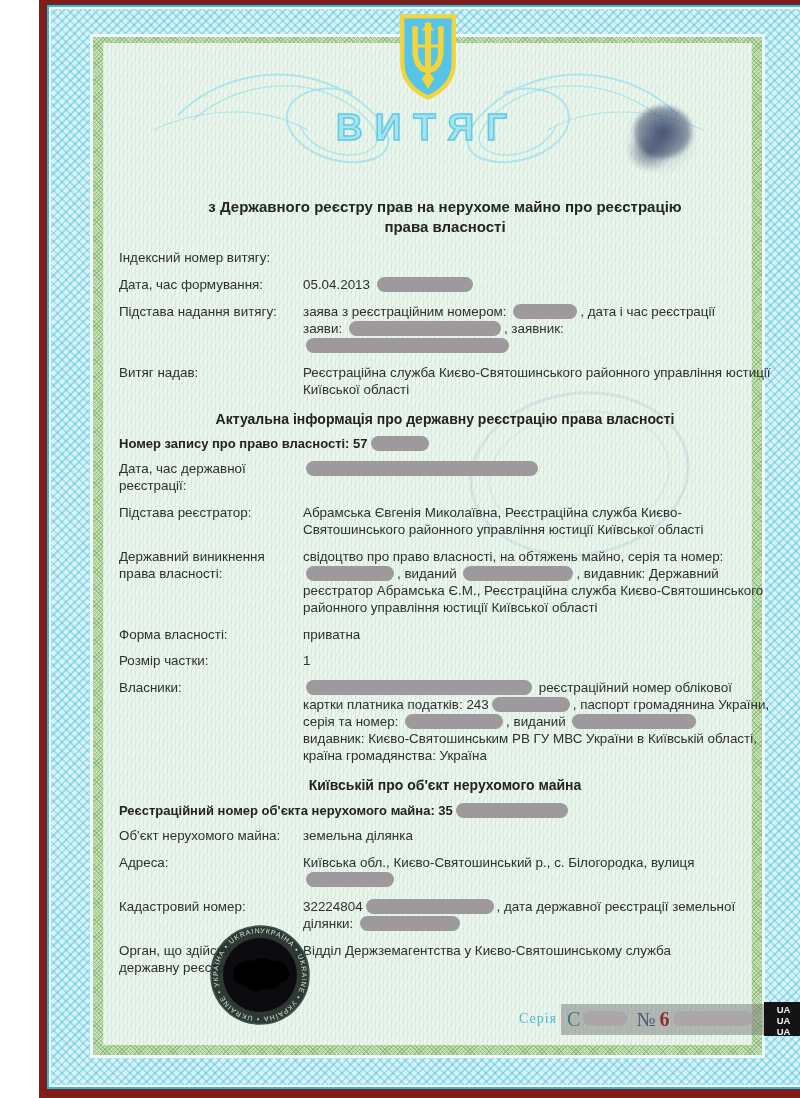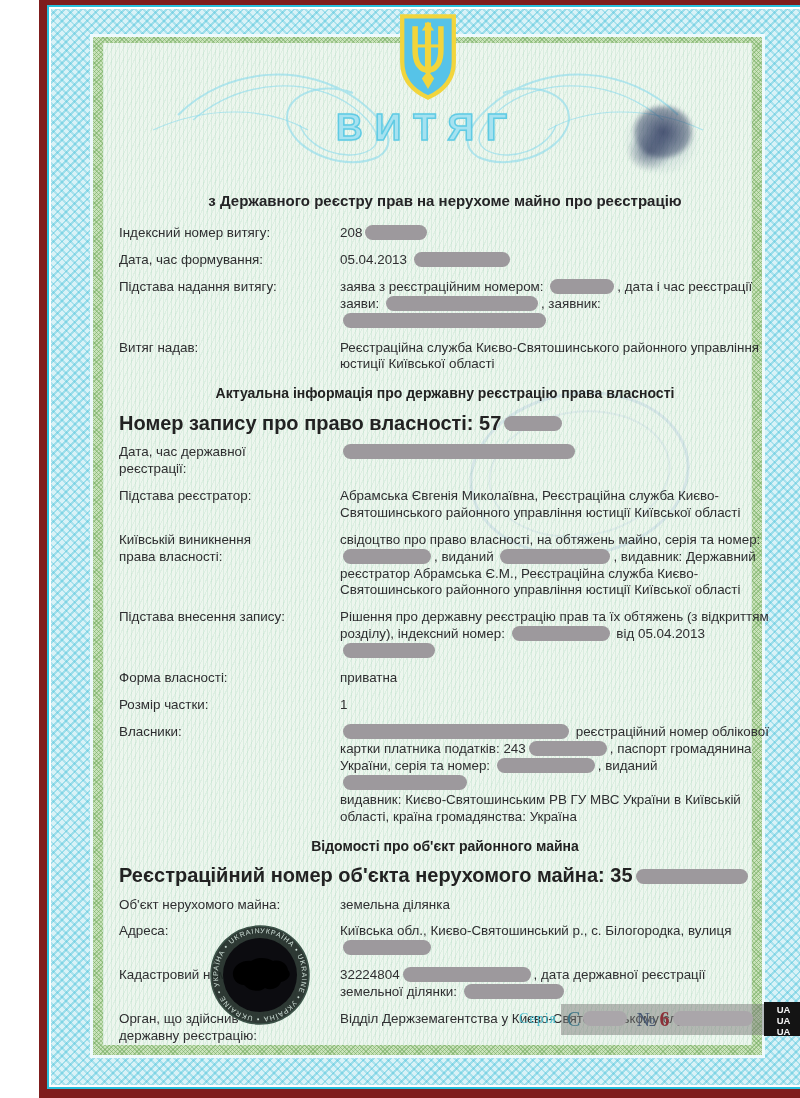--- a/index.html
+++ b/index.html
@@ -32,27 +32,27 @@
   .hologram{position:absolute;left:562px;top:83px;width:100px;height:100px;z-index:3;
        background:
         radial-gradient(ellipse 42% 38% at 52% 42%, rgba(38,48,88,.78), rgba(46,58,94,.45) 60%, transparent 75%),
         radial-gradient(ellipse 30% 26% at 38% 62%, rgba(40,52,90,.55), transparent 75%),
         radial-gradient(ellipse 48% 45% at 50% 50%, rgba(90,120,150,.35), transparent 80%);
        filter:blur(1.5px);border-radius:45% 55% 50% 48%;}
   .faint-stamp{position:absolute;left:420px;top:385px;width:215px;height:158px;z-index:1;
        border:3px solid rgba(105,150,205,.16);border-radius:50%;transform:rotate(-8deg);}
   .faint-stamp::after{content:"";position:absolute;inset:16px;border:2px solid rgba(105,150,205,.10);border-radius:50%;}
   
-  .content{position:absolute;left:70px;top:184px;width:652px;z-index:5;font-size:13.4px;line-height:1.26;}
+  .content{position:absolute;left:70px;top:190px;width:652px;z-index:5;font-size:13.4px;line-height:1.26;}
   .doc-title{text-align:center;font-weight:bold;font-size:15px;line-height:1.3;margin-bottom:14px;color:#242426;}
-  .row{display:grid;grid-template-columns:184px 1fr;margin-bottom:10px;gap:37px;}
+  .row{display:grid;grid-template-columns:184px 1fr;margin-bottom:10px;}
   .lbl{padding-right:14px;}
   .val{max-width:470px;}
   .sec-heading{text-align:center;font-weight:bold;font-size:14px;margin:12px 0 8px;color:#222;}
-  .lead{font-weight:bold;font-size:20px;margin:0 0 8px;color:#222;}
+  .lead{font-weight:bold;font-size:13px;margin:0 0 8px;color:#222;}
   .redact{display:inline-block;background:#9d999d;height:15px;border-radius:8px;
           vertical-align:middle;margin:0 3px 2px 3px;}
   
   .seal{position:absolute;left:160px;top:917px;z-index:6;}
   
   .serial{position:absolute;left:470px;top:995px;z-index:6;display:flex;align-items:center;
           font-family:"Liberation Serif", serif;}
   .serial-label{color:#49bccd;font-size:14px;margin-right:4px;letter-spacing:1px;}
   .serial-panel{display:flex;align-items:center;background:rgba(118,118,116,.48);
           height:31px;padding:0 8px 0 6px;}
@@ -97,25 +97,25 @@
     </svg>
 
     <div class="wm-title">ВИТЯГ</div>
 
     <div class="hologram"></div>
     <div class="faint-stamp"></div>
 
     <div class="content">
       <div class="doc-title">
         <div>з Державного реєстру прав на нерухоме майно про реєстрацію</div>
+        <div>права власності</div>
       </div>
       <div id="fields">
           <div class="row">
             <div class="lbl">Індексний номер витягу:</div>
-            <div class="val"><span>208</span><span class="redact" style="width: 62px;"></span></div>
           </div>
           <div class="row">
             <div class="lbl">Дата, час формування:</div>
             <div class="val"><span>05.04.2013 </span><span class="redact" style="width: 96px;"></span></div>
           </div>
           <div class="row">
             <div class="lbl">Підстава надання витягу:</div>
             <div class="val"><span>заява з реєстраційним номером: </span><span class="redact" style="width: 64px;"></span><span>, дата і час реєстрації</span><br><span>заяви: </span><span class="redact" style="width: 152px;"></span><span>, заявник: </span><span class="redact" style="width: 203px;"></span></div>
           </div>
           <div class="row">
@@ -126,40 +126,36 @@
           <div class="lead"><span>Номер запису про право власності: 57</span><span class="redact" style="width: 58px;"></span></div>
           <div class="row">
             <div class="lbl">Дата, час державної реєстрації:</div>
             <div class="val"><span class="redact" style="width: 232px;"></span></div>
           </div>
           <div class="row">
             <div class="lbl">Підстава реєстратор:</div>
             <div class="val"><span>Абрамська Євгенія Миколаївна, Реєстраційна служба Києво-Святошинського районного управління юстиції Київської області</span></div>
           </div>
           <div class="row">
-            <div class="lbl">Київській виникнення права власності:</div>
+            <div class="lbl">Державний виникнення права власності:</div>
             <div class="val"><span>свідоцтво про право власності, на обтяжень майно, серія та номер: </span><span class="redact" style="width: 88px;"></span><span>, виданий </span><span class="redact" style="width: 110px;"></span><span>, видавник: Державний реєстратор Абрамська Є.М., Реєстраційна служба Києво-Святошинського районного управління юстиції Київської області</span></div>
-          </div>
-          <div class="row">
-            <div class="lbl">Підстава внесення запису:</div>
-            <div class="val"><span>Рішення про державну реєстрацію прав та їх обтяжень (з відкриттям розділу), індексний номер: </span><span class="redact" style="width: 98px;"></span><span> від 05.04.2013</span><br><span class="redact" style="width: 92px;"></span></div>
           </div>
           <div class="row">
             <div class="lbl">Форма власності:</div>
             <div class="val"><span>приватна</span></div>
           </div>
           <div class="row">
             <div class="lbl">Розмір частки:</div>
             <div class="val"><span>1</span></div>
           </div>
           <div class="row">
             <div class="lbl">Власники:</div>
             <div class="val"><span class="redact" style="width: 226px;"></span><span> реєстраційний номер облікової картки платника податків: 243</span><span class="redact" style="width: 78px;"></span><span>, паспорт громадянина України, серія та номер: </span><span class="redact" style="width: 98px;"></span><span>, виданий </span><span class="redact" style="width: 124px;"></span><br><span>видавник: Києво-Святошинським РВ ГУ МВС України в Київській області, країна громадянства: Україна</span></div>
           </div>
-          <div class="sec-heading">Відомості про об'єкт районного майна</div>
+          <div class="sec-heading">Київській про об'єкт нерухомого майна</div>
           <div class="lead"><span>Реєстраційний номер об'єкта нерухомого майна: 35</span><span class="redact" style="width: 112px;"></span></div>
           <div class="row">
             <div class="lbl">Об'єкт нерухомого майна:</div>
             <div class="val"><span>земельна ділянка</span></div>
           </div>
           <div class="row">
             <div class="lbl">Адреса:</div>
             <div class="val"><span>Київська обл., Києво-Святошинський р., с. Білогородка, вулиця</span><br><span class="redact" style="width: 88px;"></span></div>
           </div>
           <div class="row">

